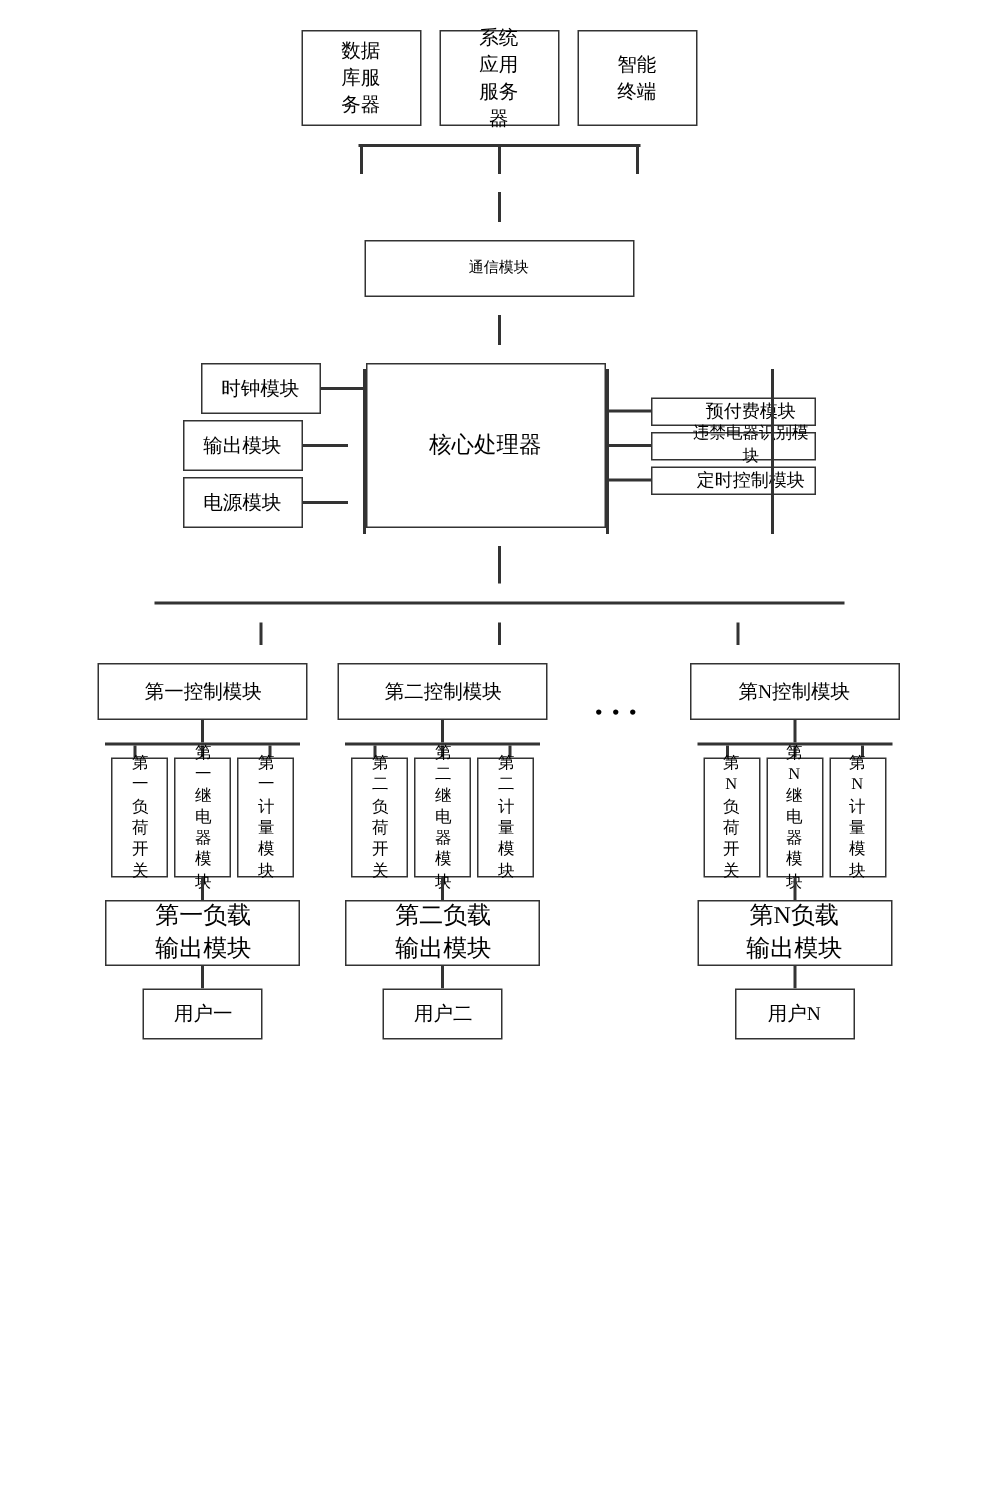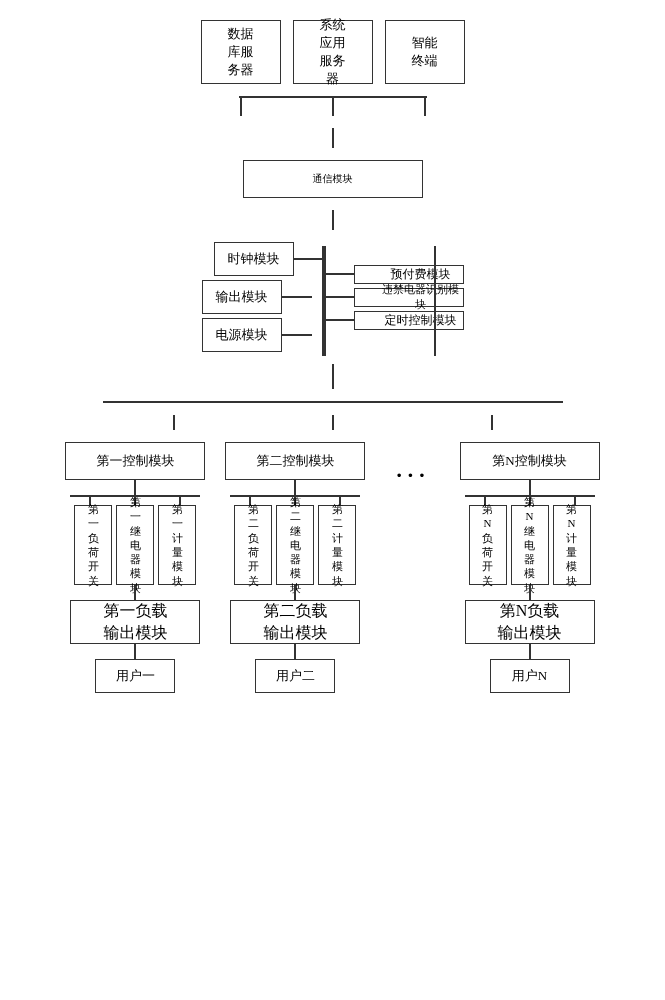--- a/index.html
+++ b/index.html
@@ -166,20 +166,21 @@
           <div class="connector-h" style="width:30px;"></div>
         </div>
       </div>
     </div>
 
     <div style="position:relative; display:flex; flex-direction:column; align-items:flex-end; width:0;">
 
       <div style="position:absolute; right:0; top:-51px; width:2px; height:110px; background:#333;"></div>
     </div>
 
+    <div class="box core-box">核心处理器</div>
 
     <div style="position:relative; display:flex; flex-direction:column; align-items:flex-start; width:0;">
       <div style="position:absolute; left:0; top:-51px; width:2px; height:110px; background:#333;"></div>
     </div>
 
     <div style="display:flex; flex-direction:column; gap:4px;">
       <div style="display:flex; align-items:center;">
         <div class="connector-h" style="width:30px;"></div>
         <div class="box right-box">预付费模块</div>
       </div>

